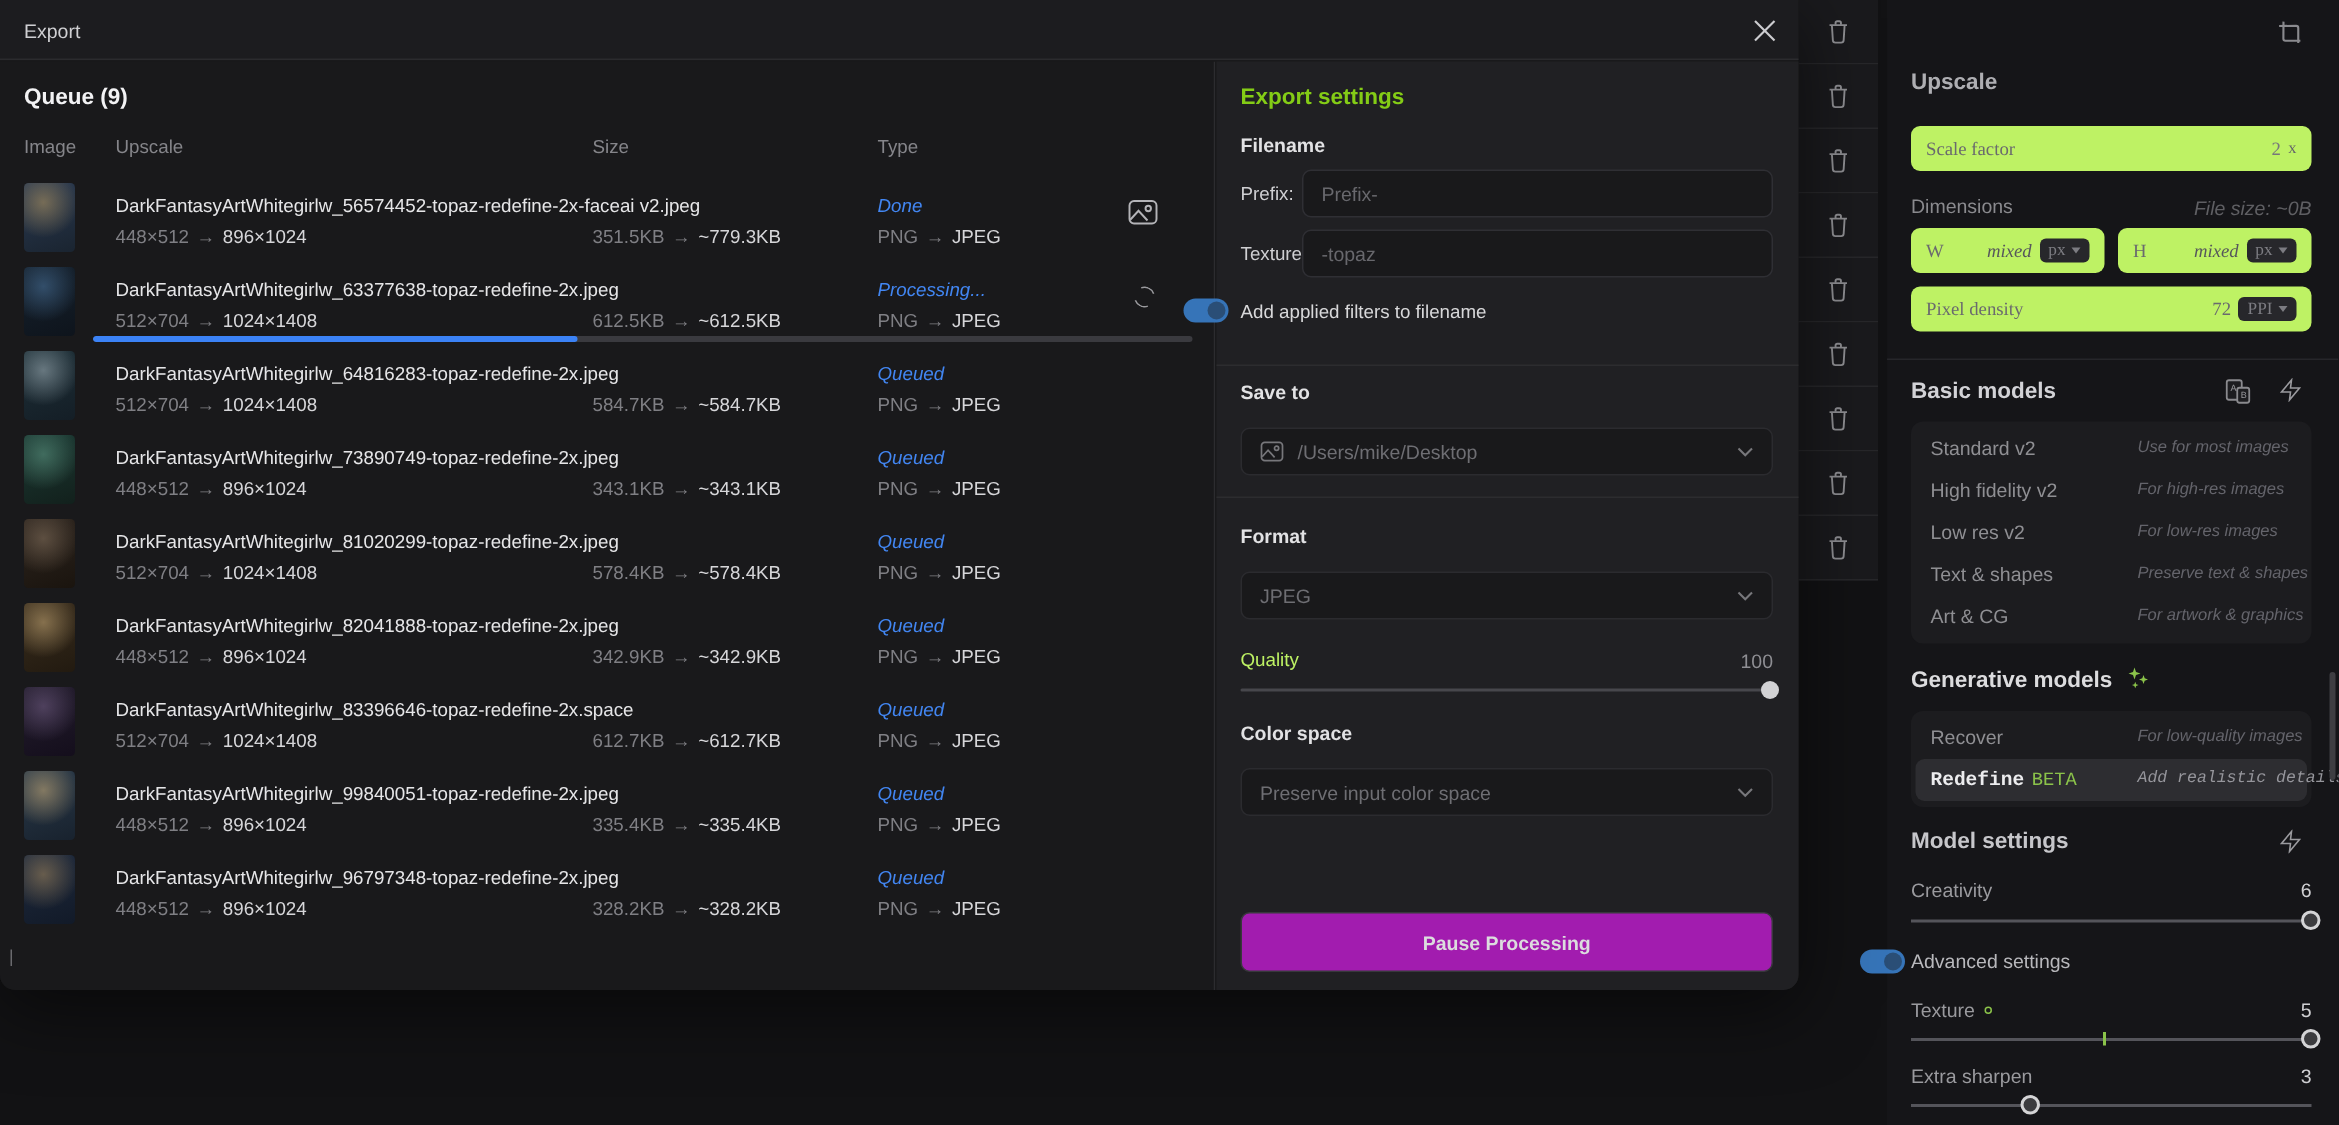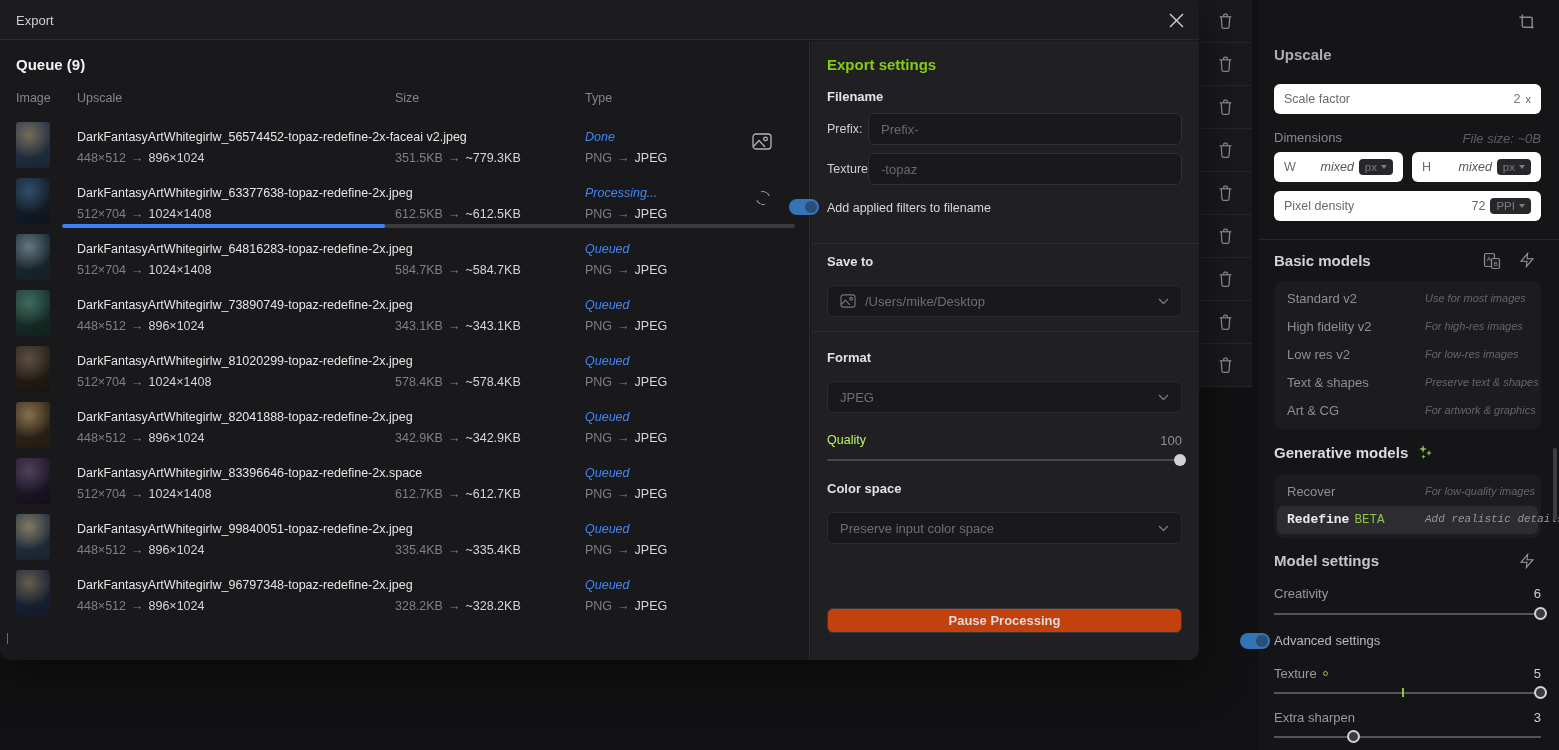--- a/index.html
+++ b/index.html
@@ -48,40 +48,40 @@
   .divider { position:absolute; left:0; right:0; height:1px; background:#2c2c2f; }
   .selectbox { position:absolute; left:16px; width:355px; height:32px; background:#19191b; border:1px solid #2b2b2f;
                border-radius:6px; display:flex; align-items:center; padding:0 12px; cursor:pointer; }
   .selectbox .sel-text { font-size:13px; color:#6e6e73; white-space:nowrap; }
   .selectbox .chev { margin-left:auto; }
   .sel-icon { margin-right:9px; display:flex; }
   .val-right { position:absolute; right:17px; font-size:13px; color:#a9a9ad; }
   .hslider { position:absolute; left:16px; width:355px; height:13px; }
   .hslider .trk { position:absolute; left:0; right:0; top:6px; height:2px; background:#47474c; border-radius:1px; }
   .hslider .knb { position:absolute; top:1px; width:12px; height:12px; border-radius:50%; background:#d2d2d4; margin-left:-8px; }
-  .pause-btn { position:absolute; left:16px; top:567px; width:355px; height:25px; background:#c2410c; border:1px solid #38383c;
+  .pause-btn { position:absolute; left:16px; top:567px; width:355px; height:40px; background:#a21caf; border:1px solid #38383c;
                border-radius:6px; color:#dcdcde; font-size:13px; font-weight:bold; display:flex; align-items:center;
                justify-content:center; cursor:pointer; font-family:inherit; }
   .toggle { width:30px; height:16px; border-radius:9px; background:var(--toggle-blue,#3674b8); position:relative; cursor:pointer; }
   .toggle .tknob { position:absolute; right:2px; top:2px; width:12px; height:12px; border-radius:50%; background:#2a4e76; }
 
   
   .trash-strip { position:absolute; left:1199px; top:0; width:53px; }
   .trash-cell { height:43px; background:#1a1a1d; border-bottom:1px solid #27272a;
                 display:flex; align-items:center; justify-content:center; cursor:pointer; }
 
   
   .side-panel { position:absolute; left:1258px; top:0; width:301px; height:750px; background:#151518; }
   .sp-h { position:absolute; left:16px; font-size:15px; font-weight:bold; }
   .seg { position:absolute; left:16px; top:44px; width:267px; height:30px; background:#1d1d20; border-radius:6px;
          display:flex; overflow:hidden; }
   .seg-item { flex:1; display:flex; align-items:center; justify-content:center; font-size:12.5px; color:#77777b; cursor:pointer; }
   .seg-item.wide { flex:1.5; }
-  .fieldrow { position:absolute; left:16px; width:267px; height:30px; background:#ffffff; border-radius:6px;
-              display:flex; align-items:center; padding:0 10px; font-size:12.5px; color:#6a6a6e; }
+  .fieldrow { position:absolute; left:16px; width:267px; height:30px; background:#bef264; border-radius:6px;
+              display:flex; align-items:center; padding:0 10px; font-size:12.5px; color:#6a6a6e;font-family:Liberation Serif, serif; }
   .fieldrow .fr-right { margin-left:auto; display:flex; align-items:center; gap:5px; }
   .unit-chip { background:#27272b; border-radius:4px; padding:2px 6px; font-size:11.5px; color:#7c7c82;
                display:flex; align-items:center; gap:4px; cursor:pointer; }
   .tri { width:0; height:0; border-left:3.5px solid transparent; border-right:3.5px solid transparent; border-top:4px solid #7c7c82; }
   .it { font-style:italic; }
   .model-list { position:absolute; left:16px; width:267px; background:#1c1c1f; border-radius:8px; padding:4px 0; }
   .m-row { position:relative; height:28px; cursor:pointer; }
   .m-name { position:absolute; left:13px; top:6px; font-size:13px; color:#8f8f93; white-space:nowrap; }
   .m-desc { position:absolute; left:151px; top:7px; font-size:11px; font-style:italic; color:#64646b; white-space:nowrap; }
   .m-row.selected { background:#2d2d31; border-radius:6px; margin:0 3px;font-family:Liberation Mono, monospace; }

